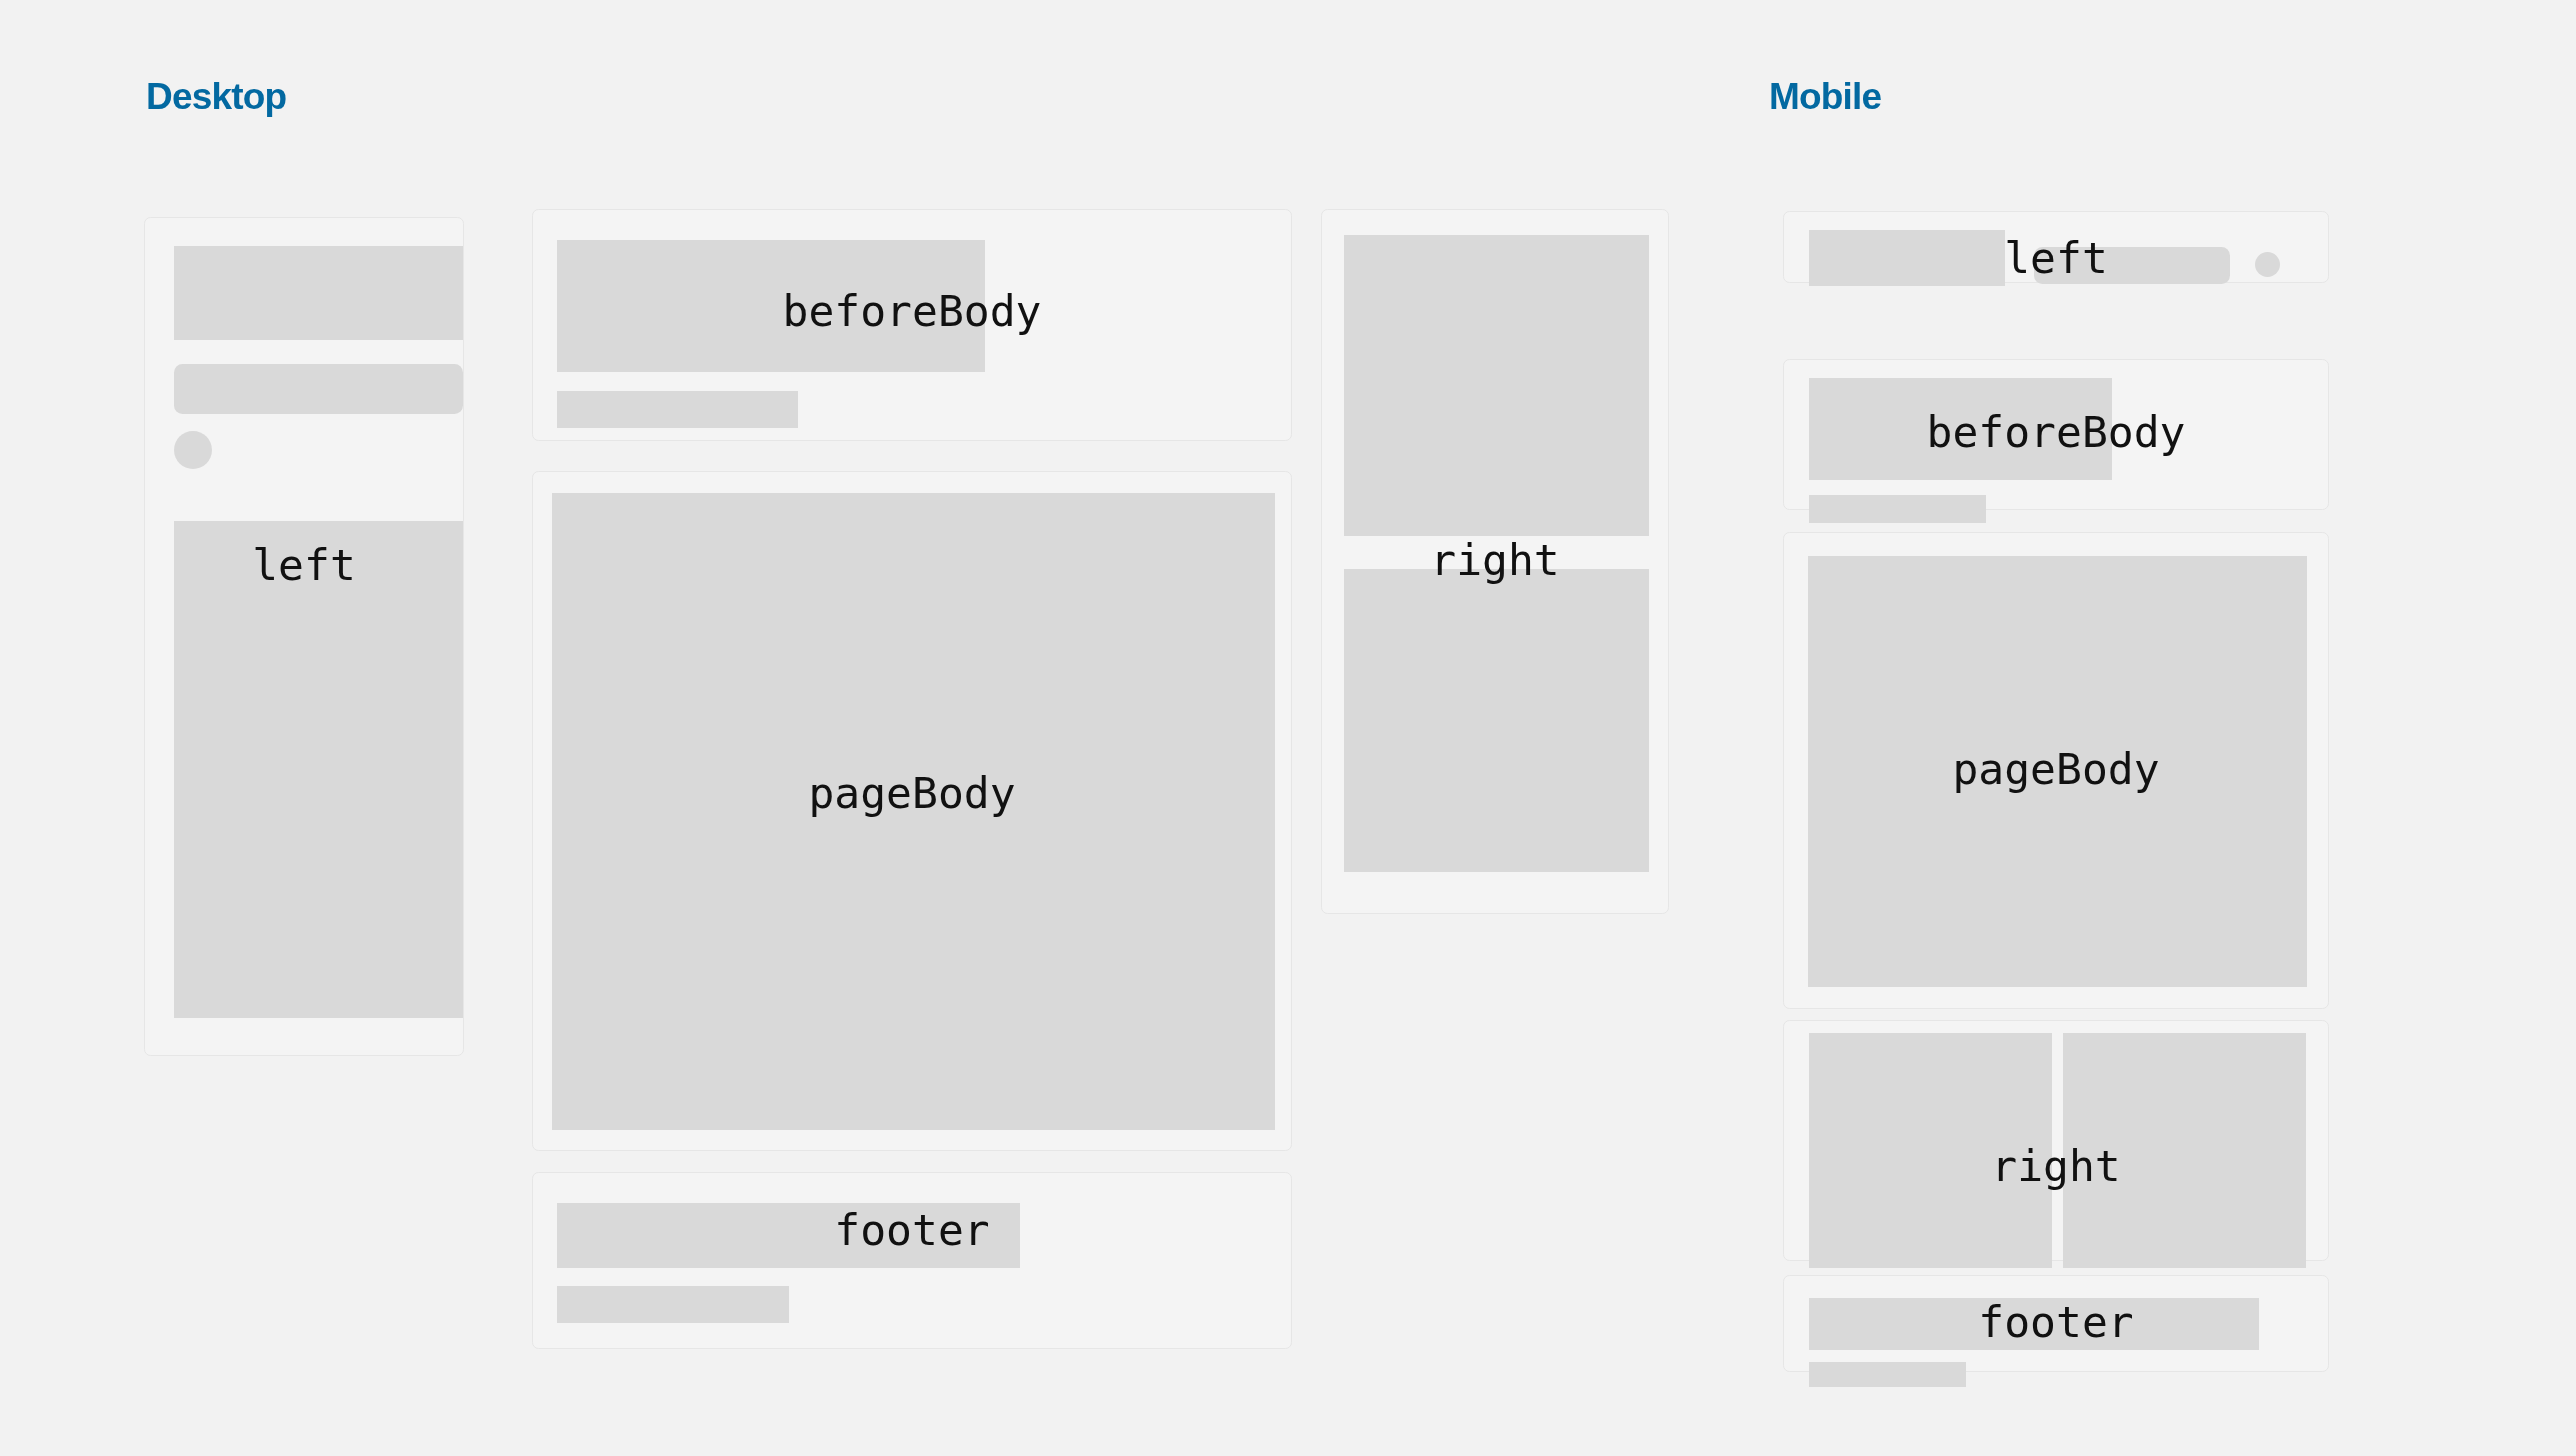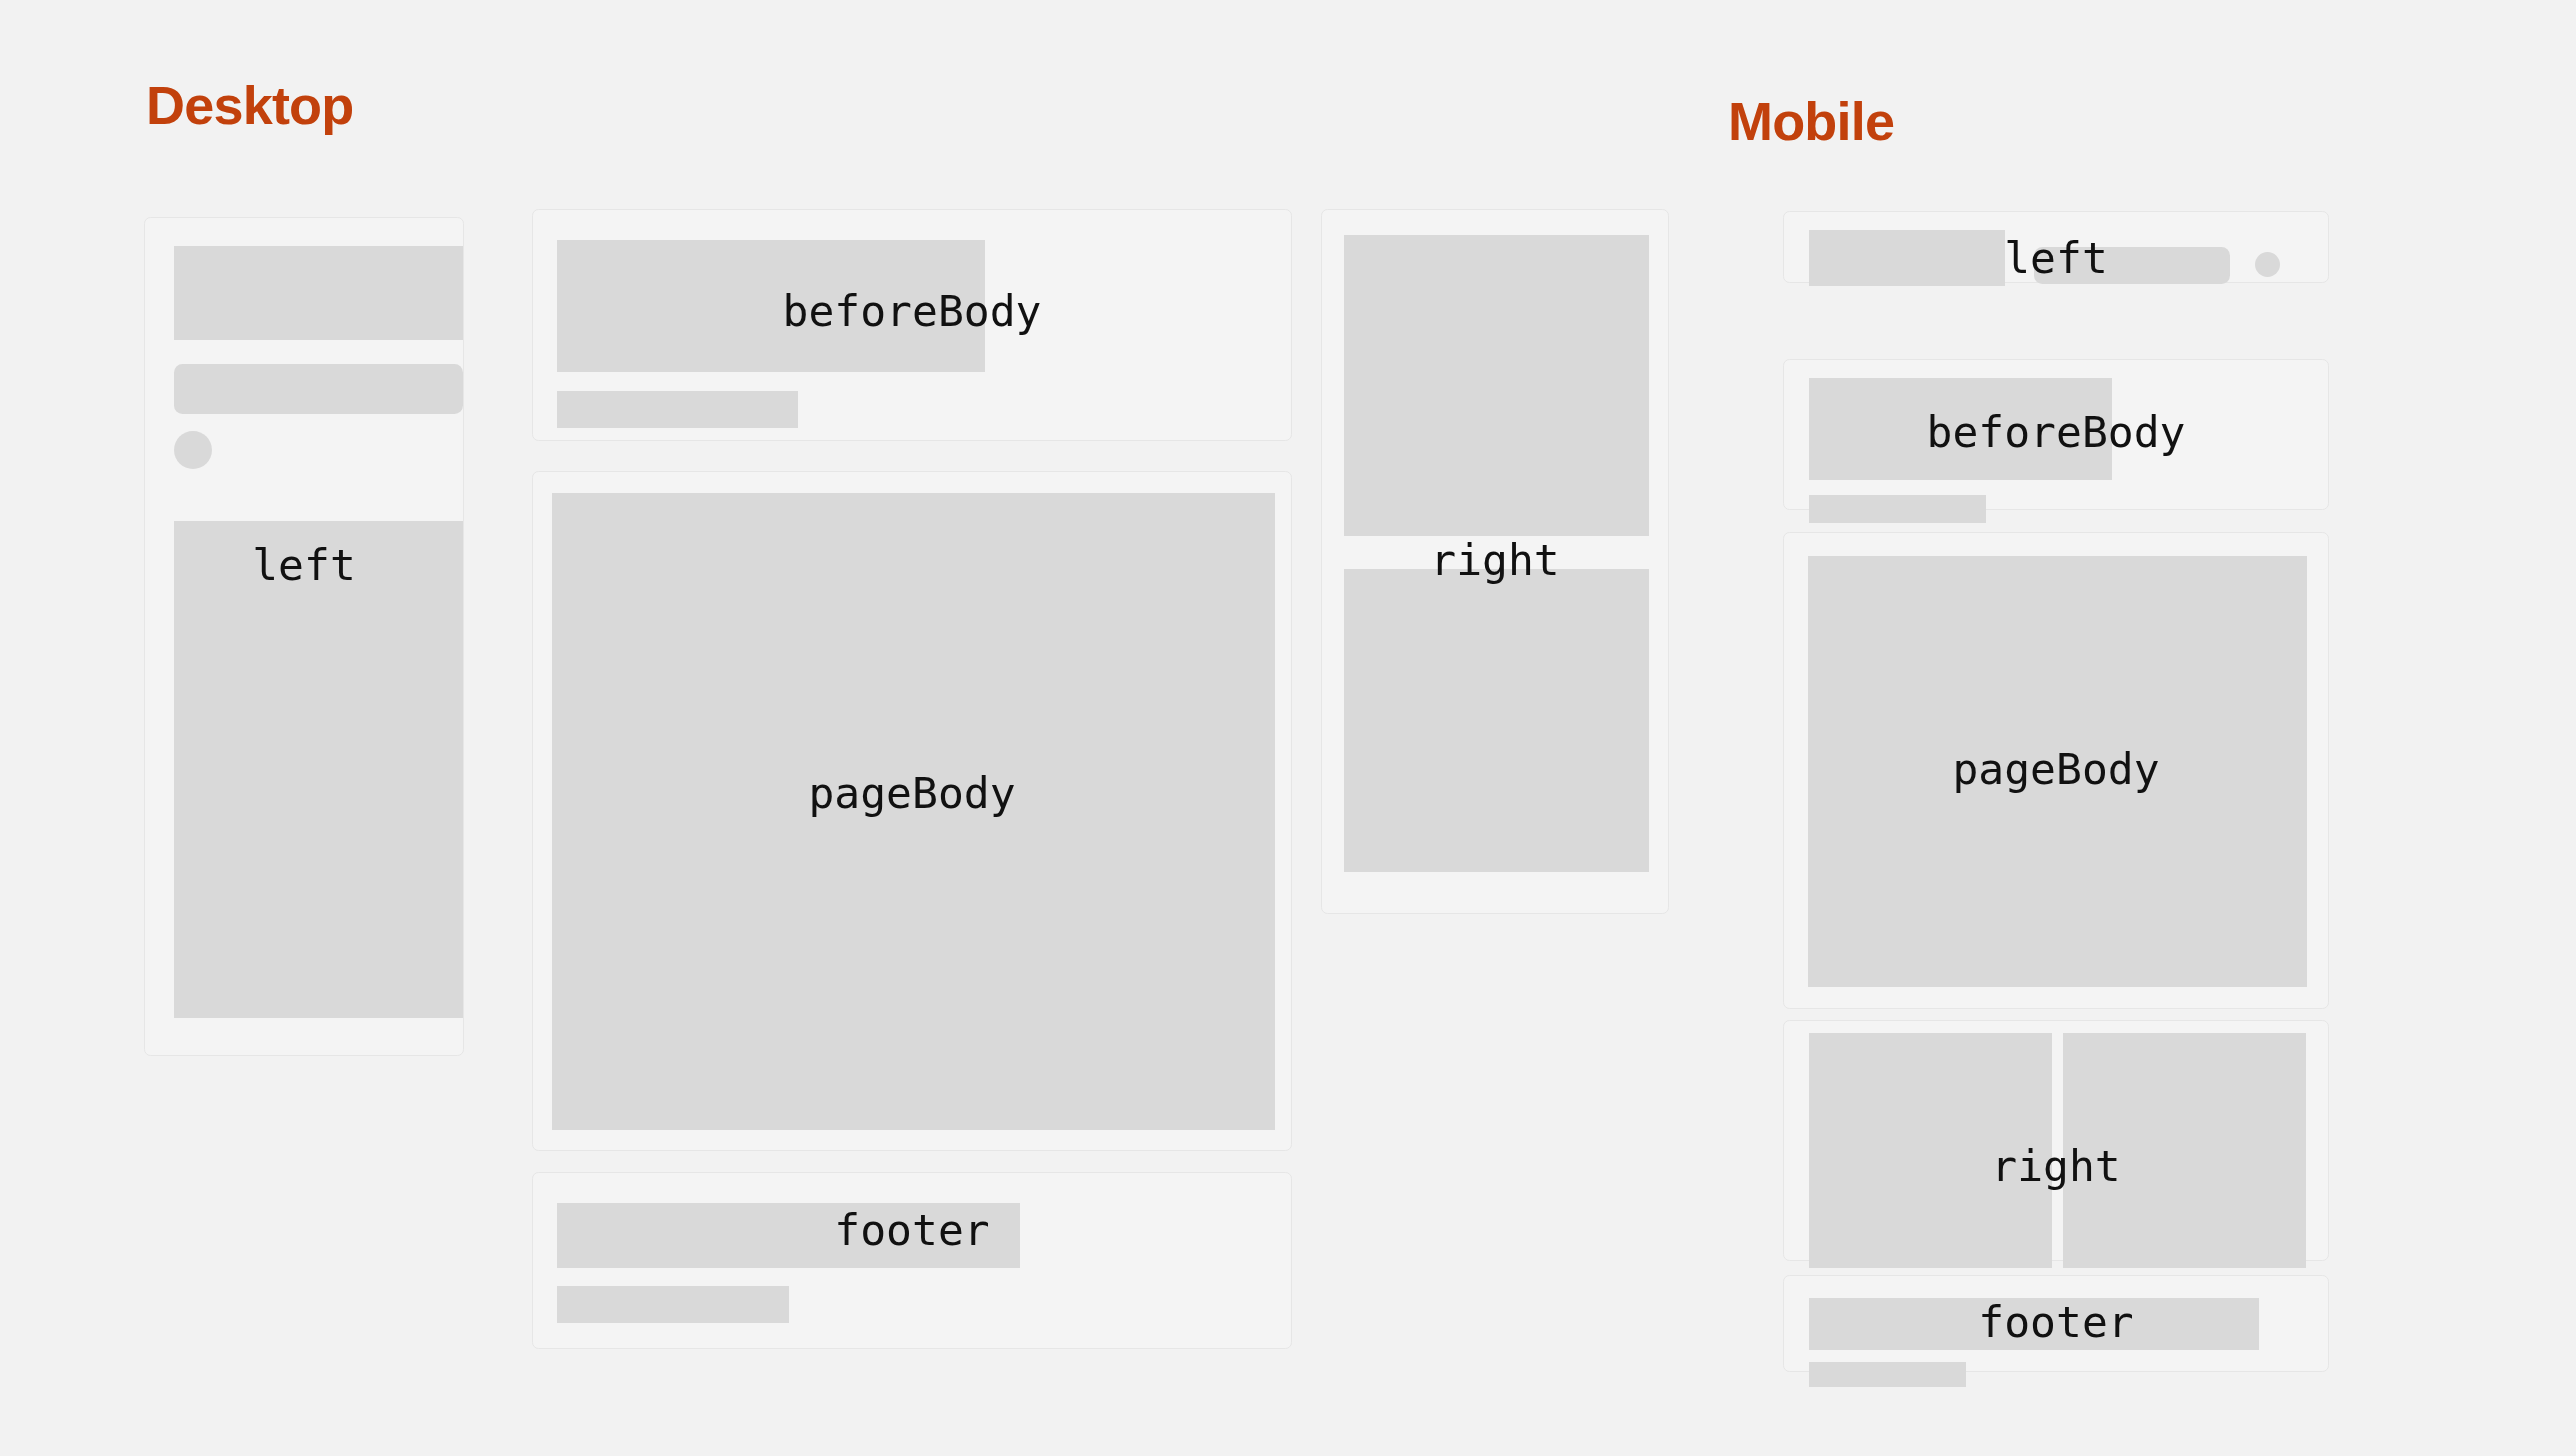--- a/index.html
+++ b/index.html
@@ -17,28 +17,28 @@
     width: 2576px;
     height: 1456px;
     background: #f2f2f2;
   }
 
   
   .heading {
     position: absolute;
     font-family: "Liberation Sans", sans-serif;
     font-weight: bold;
-    font-size: 54px;
+    font-size: 37px;
     letter-spacing: -0.8px;
-    color: #c2410c;
+    color: #0369a1;
     line-height: 1;
     white-space: nowrap;
   }
   #heading-desktop { left: 146px; top: 78px; }
-  #heading-mobile  { left: 1728px; top: 78px; margin-top: 16px; }
+  #heading-mobile  { left: 1769px; top: 78px; }
 
   
   .card {
     position: absolute;
     background: #f4f4f4;
     border: 0.9px solid #e6e6e6;
     border-radius: 6.6px;
   }
 
   

